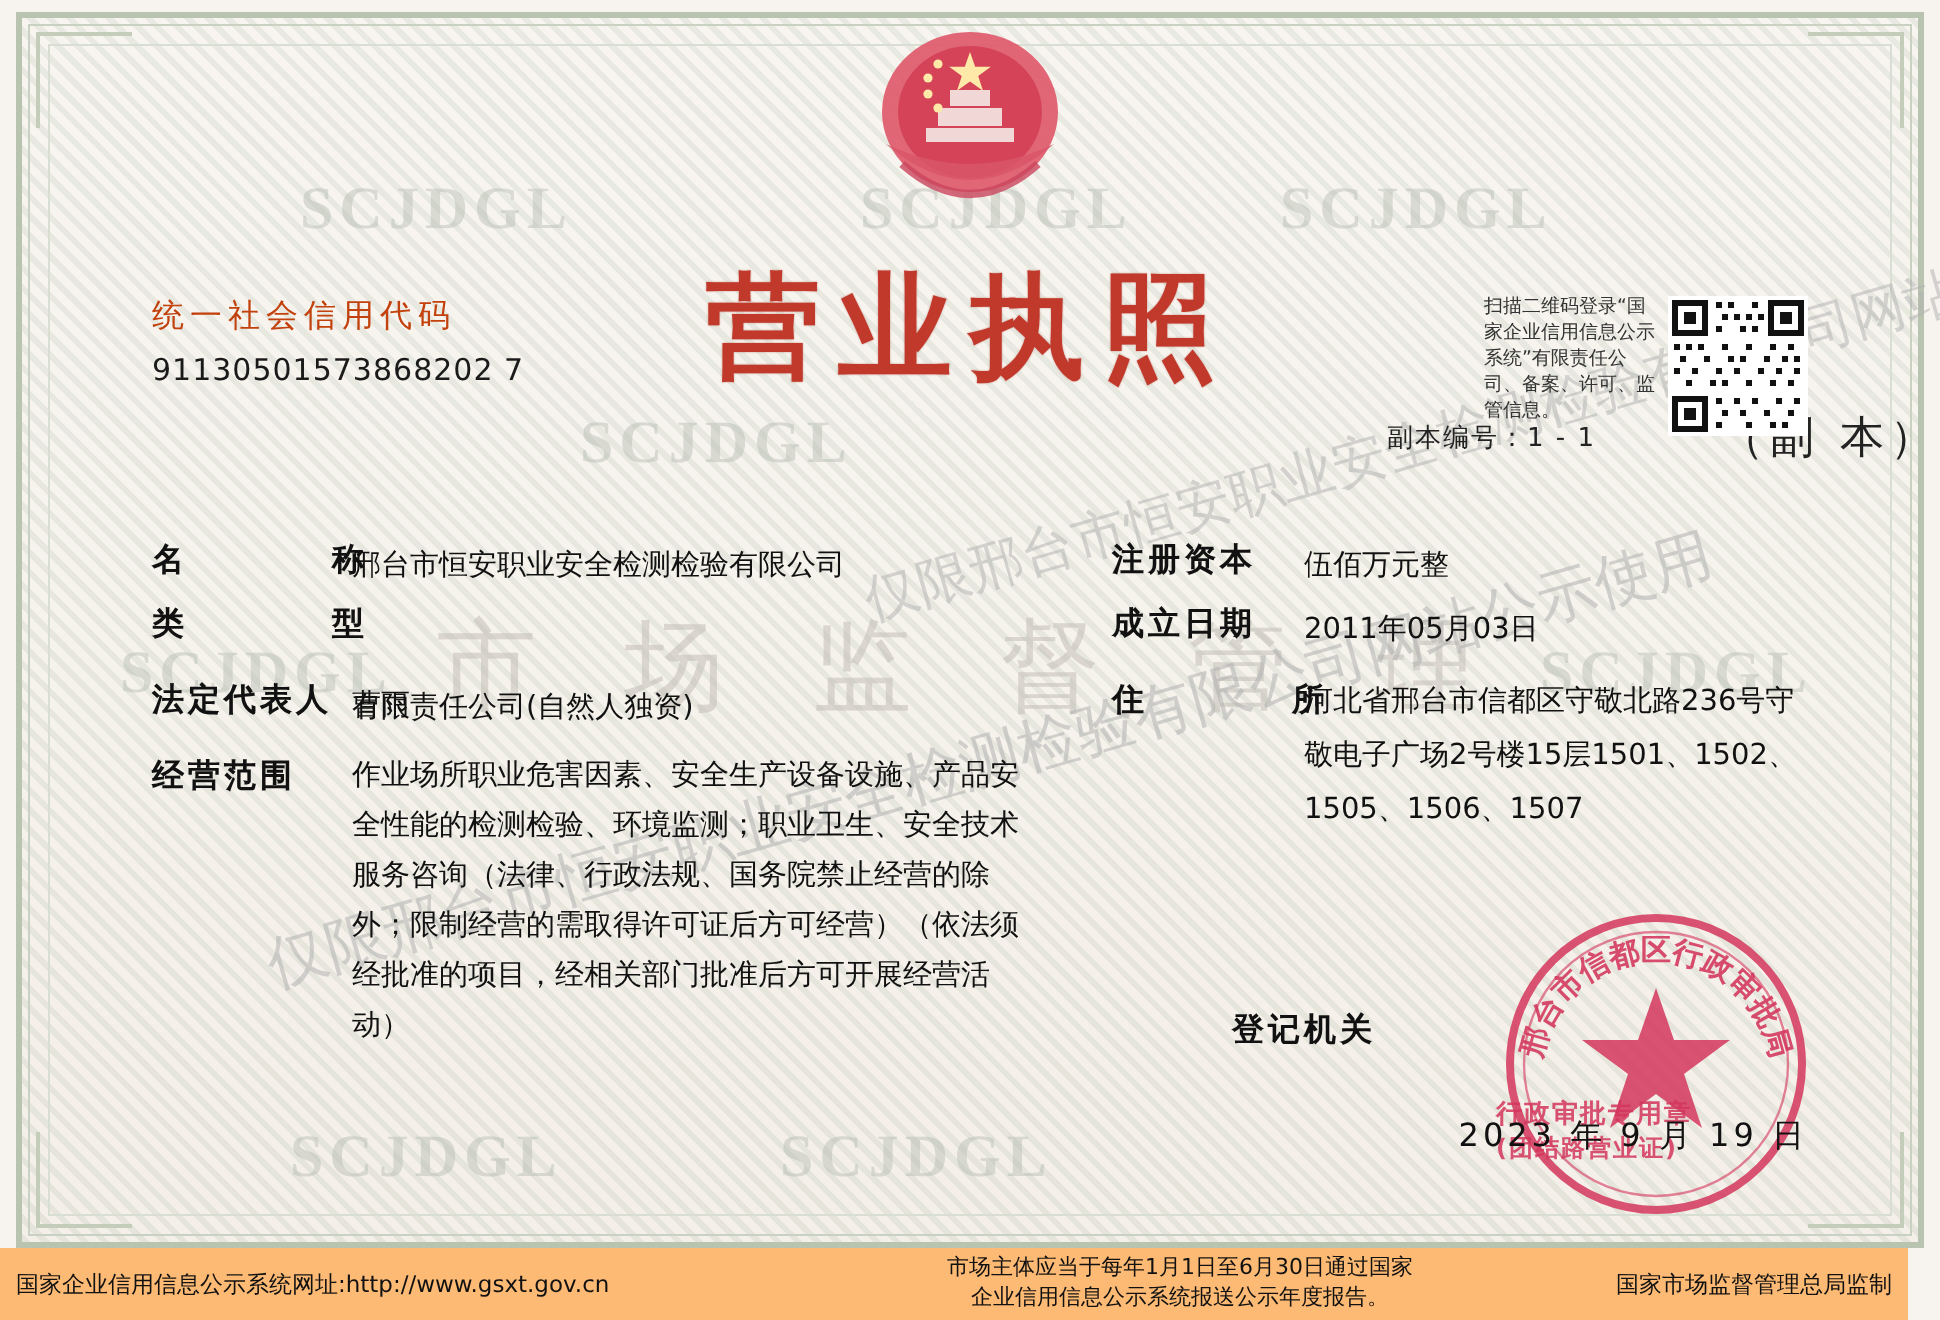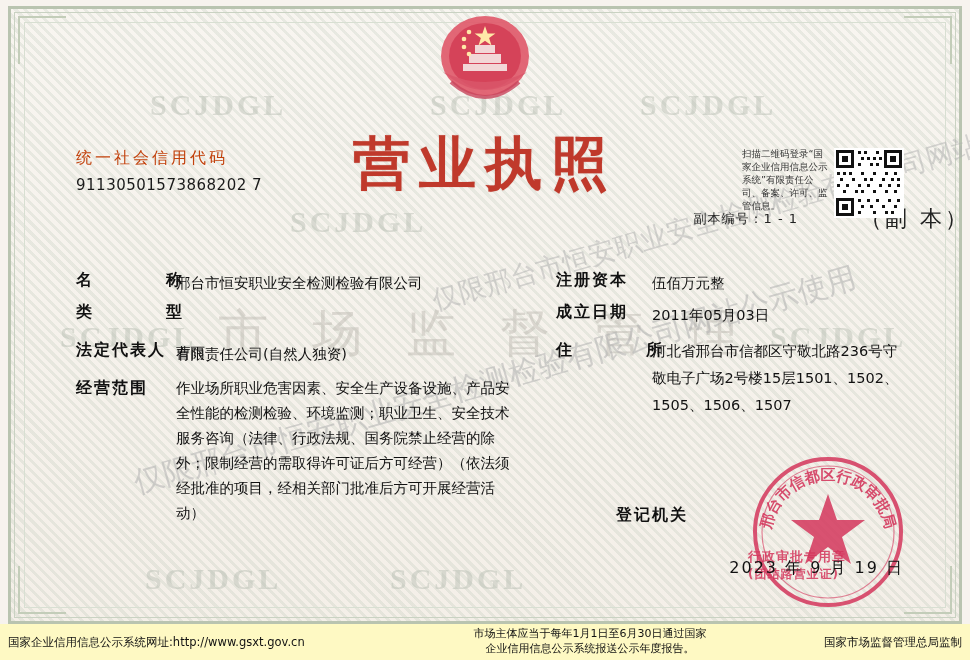--- a/index.html
+++ b/index.html
@@ -269,24 +269,24 @@
     font-weight: bold;
     opacity: 0.85;
   }
   .stamp-text-mid { top: 96px; font-size: 13px; letter-spacing: 1px; }
   .stamp-text-bot { top: 114px; font-size: 12px; letter-spacing: 1px; }
 
   
   .footer {
     position: absolute;
     left: 0;
-    right: 0;
+    right: 16px;
     bottom: 0;
     height: 36px;
-    background: #fef9c3;
+    background: #fdba74;
   }
   .footer-left {
     position: absolute;
     left: 8px;
     bottom: 10px;
     font-size: 11.5px;
     color: #111;
     font-family: "DejaVu Sans", sans-serif;
   }
   .footer-center {

